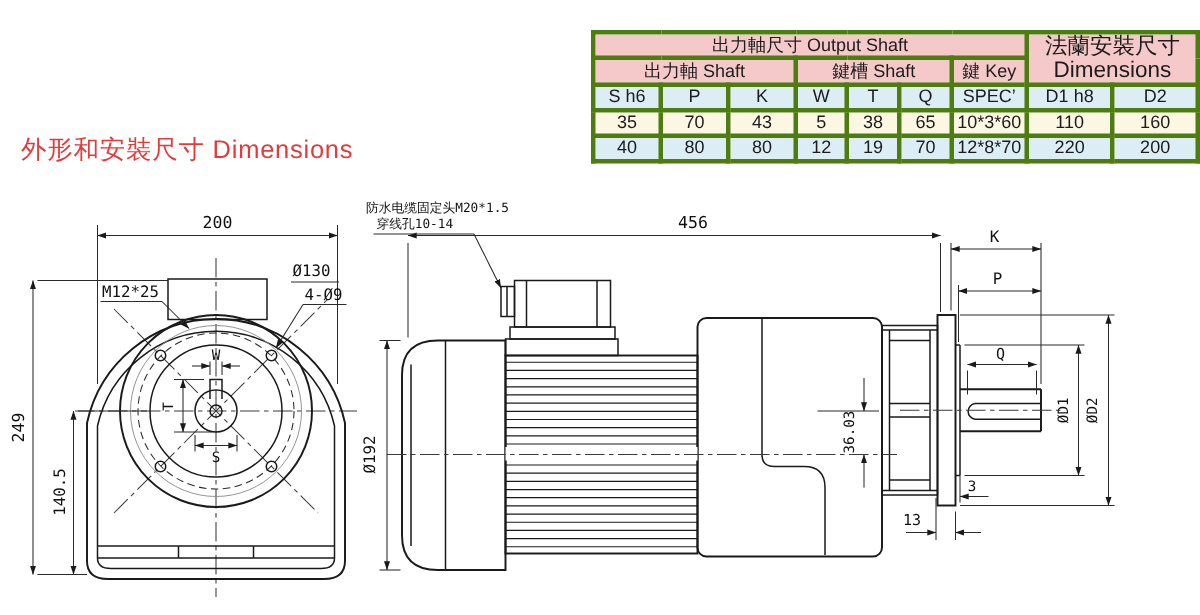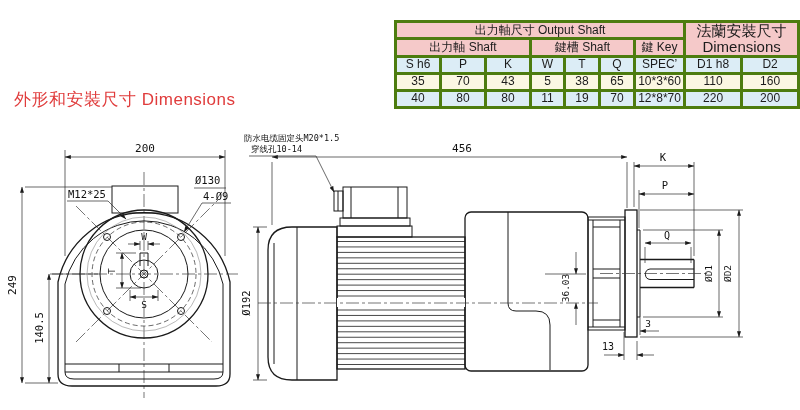--- a/index.html
+++ b/index.html
@@ -78,21 +78,21 @@
     <td class="cream">38</td>
     <td class="cream">65</td>
     <td class="cream">10*3*60</td>
     <td class="cream">110</td>
     <td class="cream">160</td>
   </tr>
   <tr>
     <td class="blue">40</td>
     <td class="blue">80</td>
     <td class="blue">80</td>
-    <td class="blue">11</td>
+    <td class="blue">12</td>
     <td class="blue">19</td>
     <td class="blue">70</td>
     <td class="blue">12*8*70</td>
     <td class="blue">220</td>
     <td class="blue">200</td>
   </tr>
 </tbody>
   </table>
 
 <svg width="800" height="410" viewBox="0 0 800 410">

